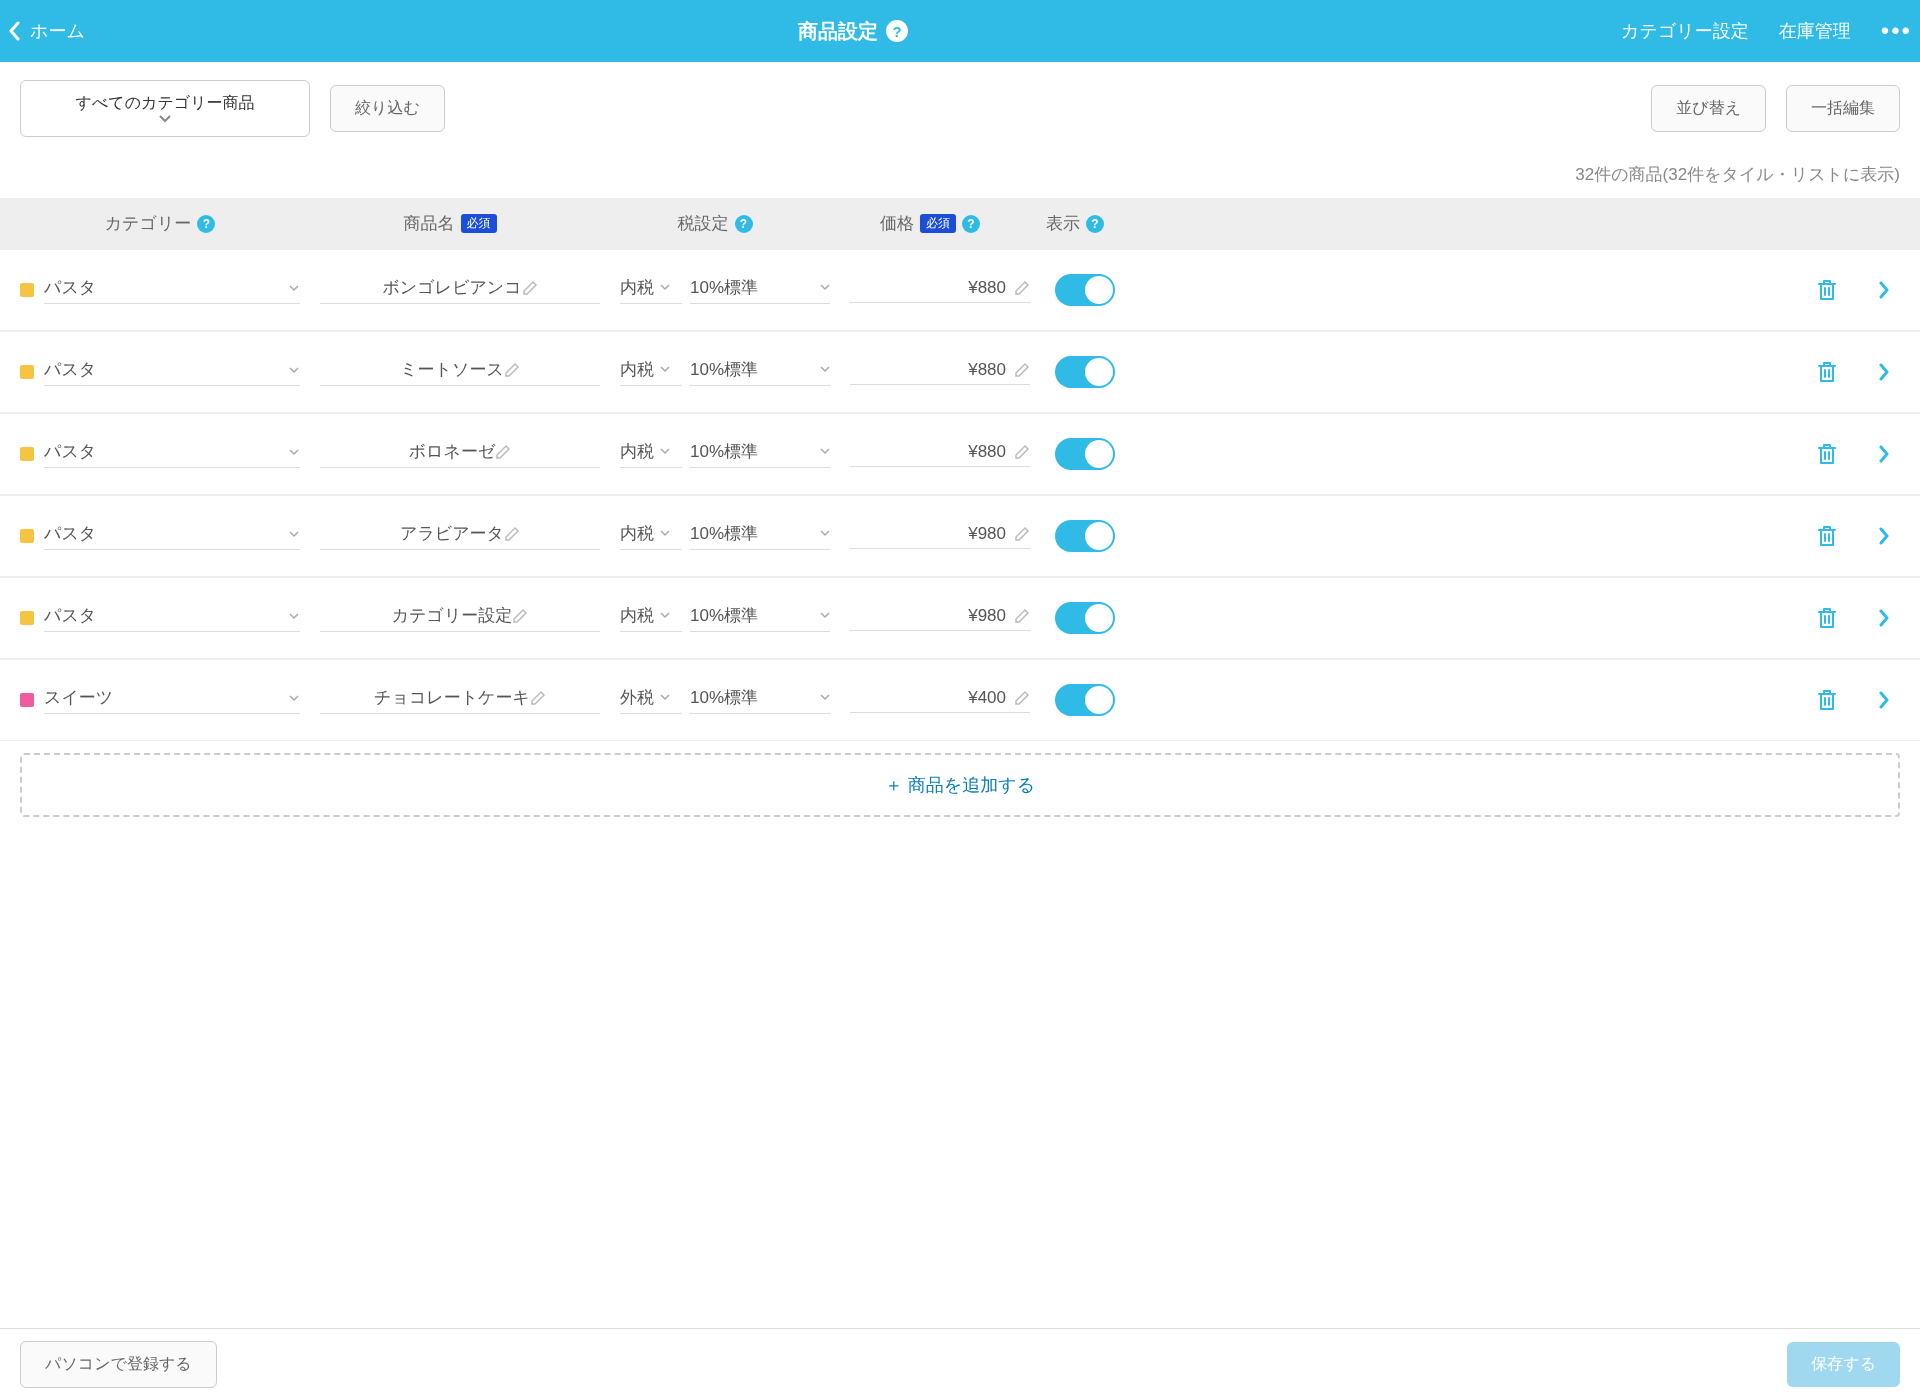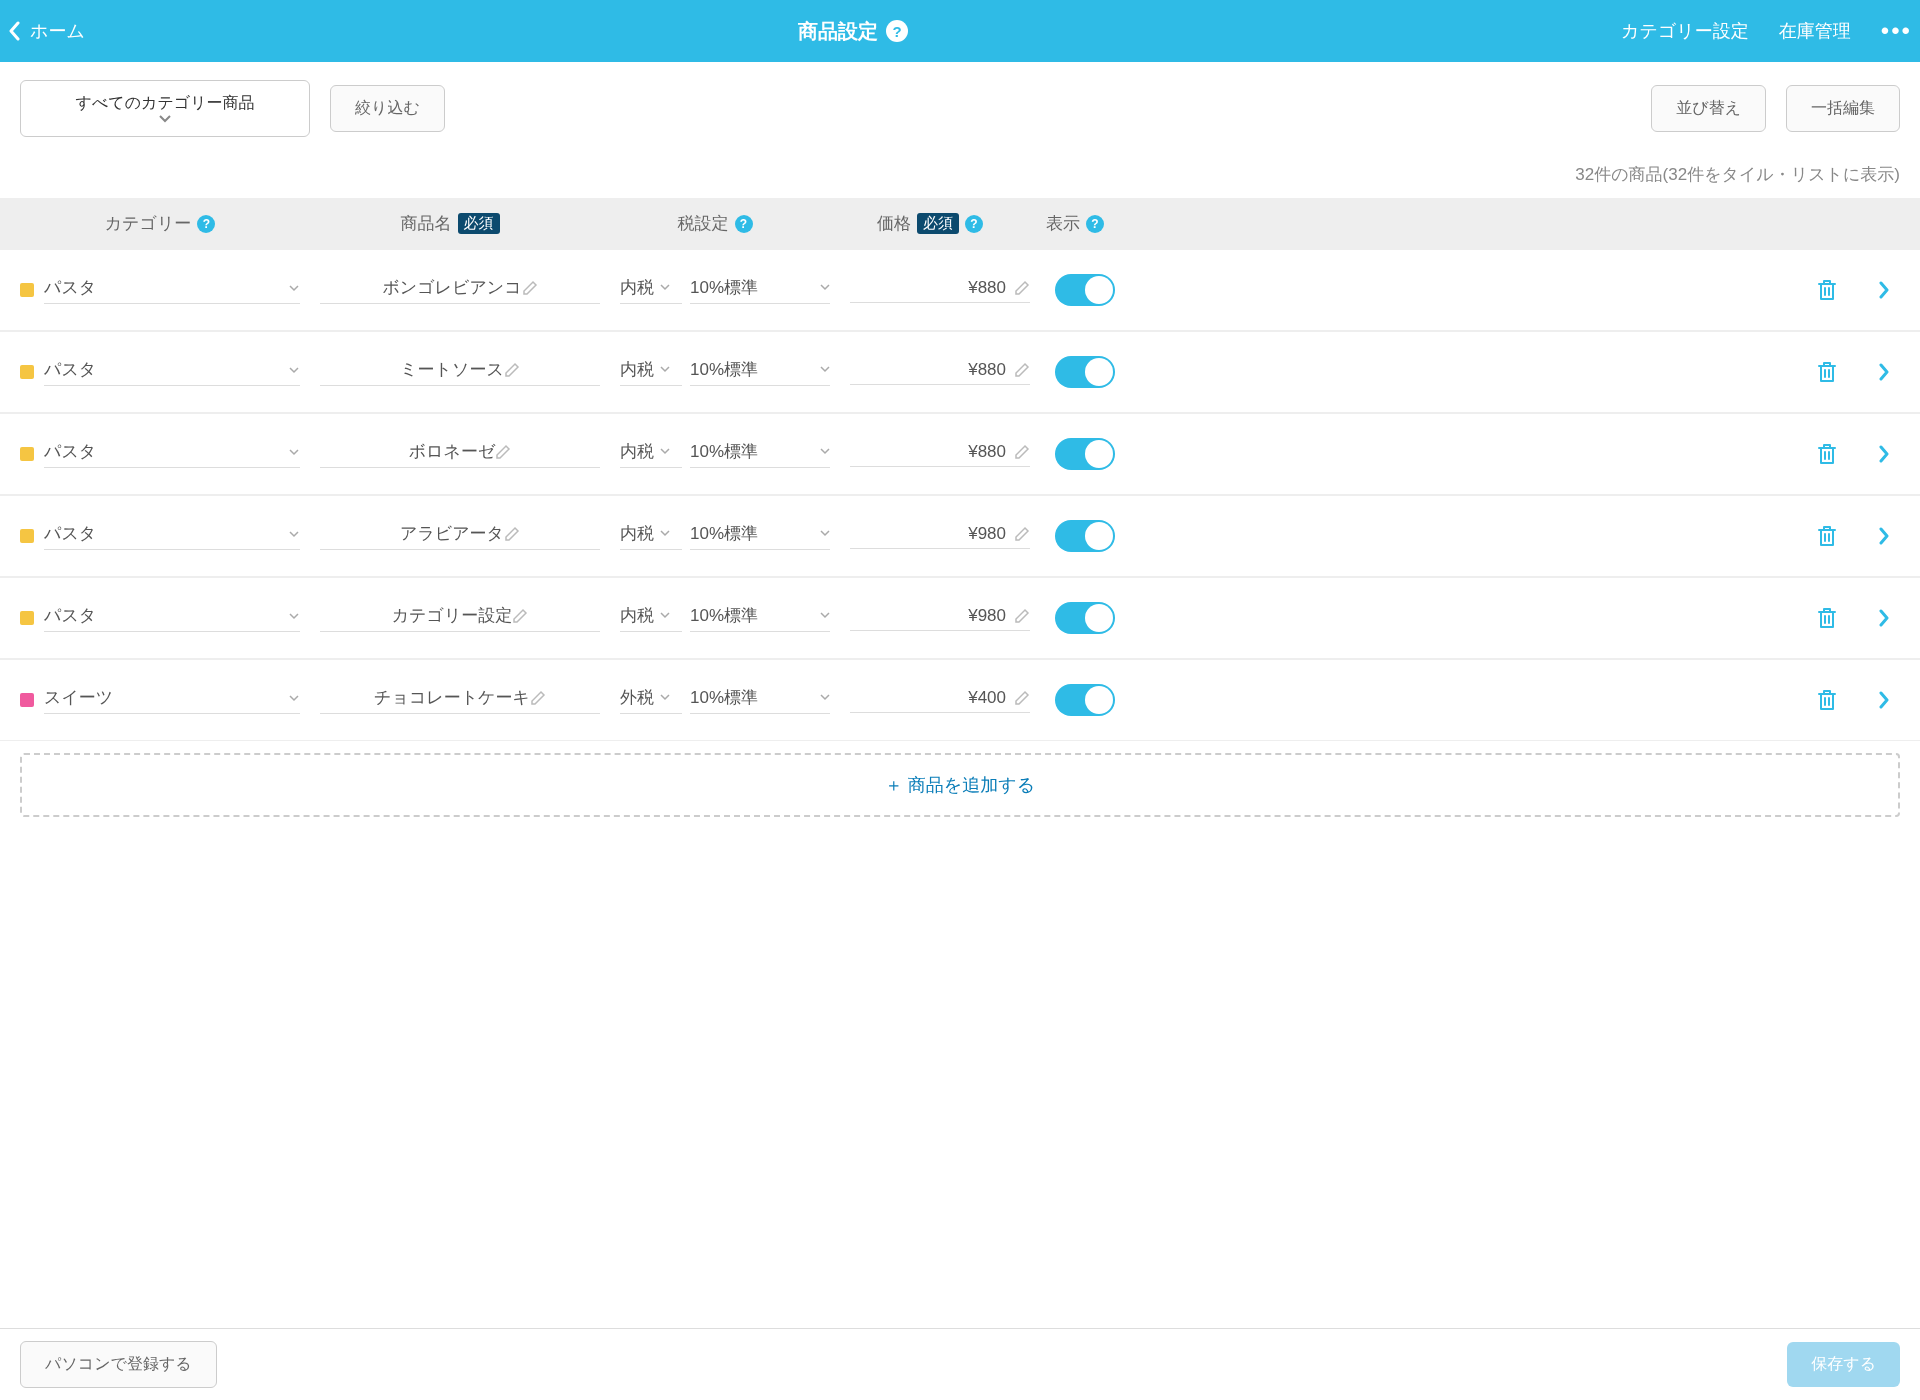--- a/index.html
+++ b/index.html
@@ -106,25 +106,25 @@
       color: #666;
       align-items: center;
     }
     .col-cat { width: 280px; display: flex; align-items: center; gap: 6px; justify-content: center;}
     .col-name { width: 300px; display: flex; align-items: center; gap: 6px; justify-content: center;}
     .col-tax { width: 230px; display: flex; align-items: center; gap: 6px; justify-content: center;}
     .col-price { width: 200px; display: flex; align-items: center; gap: 6px; justify-content: center;}
     .col-show { width: 90px; display: flex; align-items: center; gap: 6px; justify-content: center;}
     
     .required-badge {
-      background: #0c4a6e;
+      background: #1d4ed8;
       color: #fff;
       padding: 1px 6px;
       border-radius: 3px;
-      font-size: 15px;
+      font-size: 12px;
     }
     .help-sm {
       width: 18px; height: 18px;
       border-radius: 50%;
       background: #2fbbe6;
       color: #fff;
       display: inline-flex;
       align-items: center;
       justify-content: center;
       font-size: 12px;

